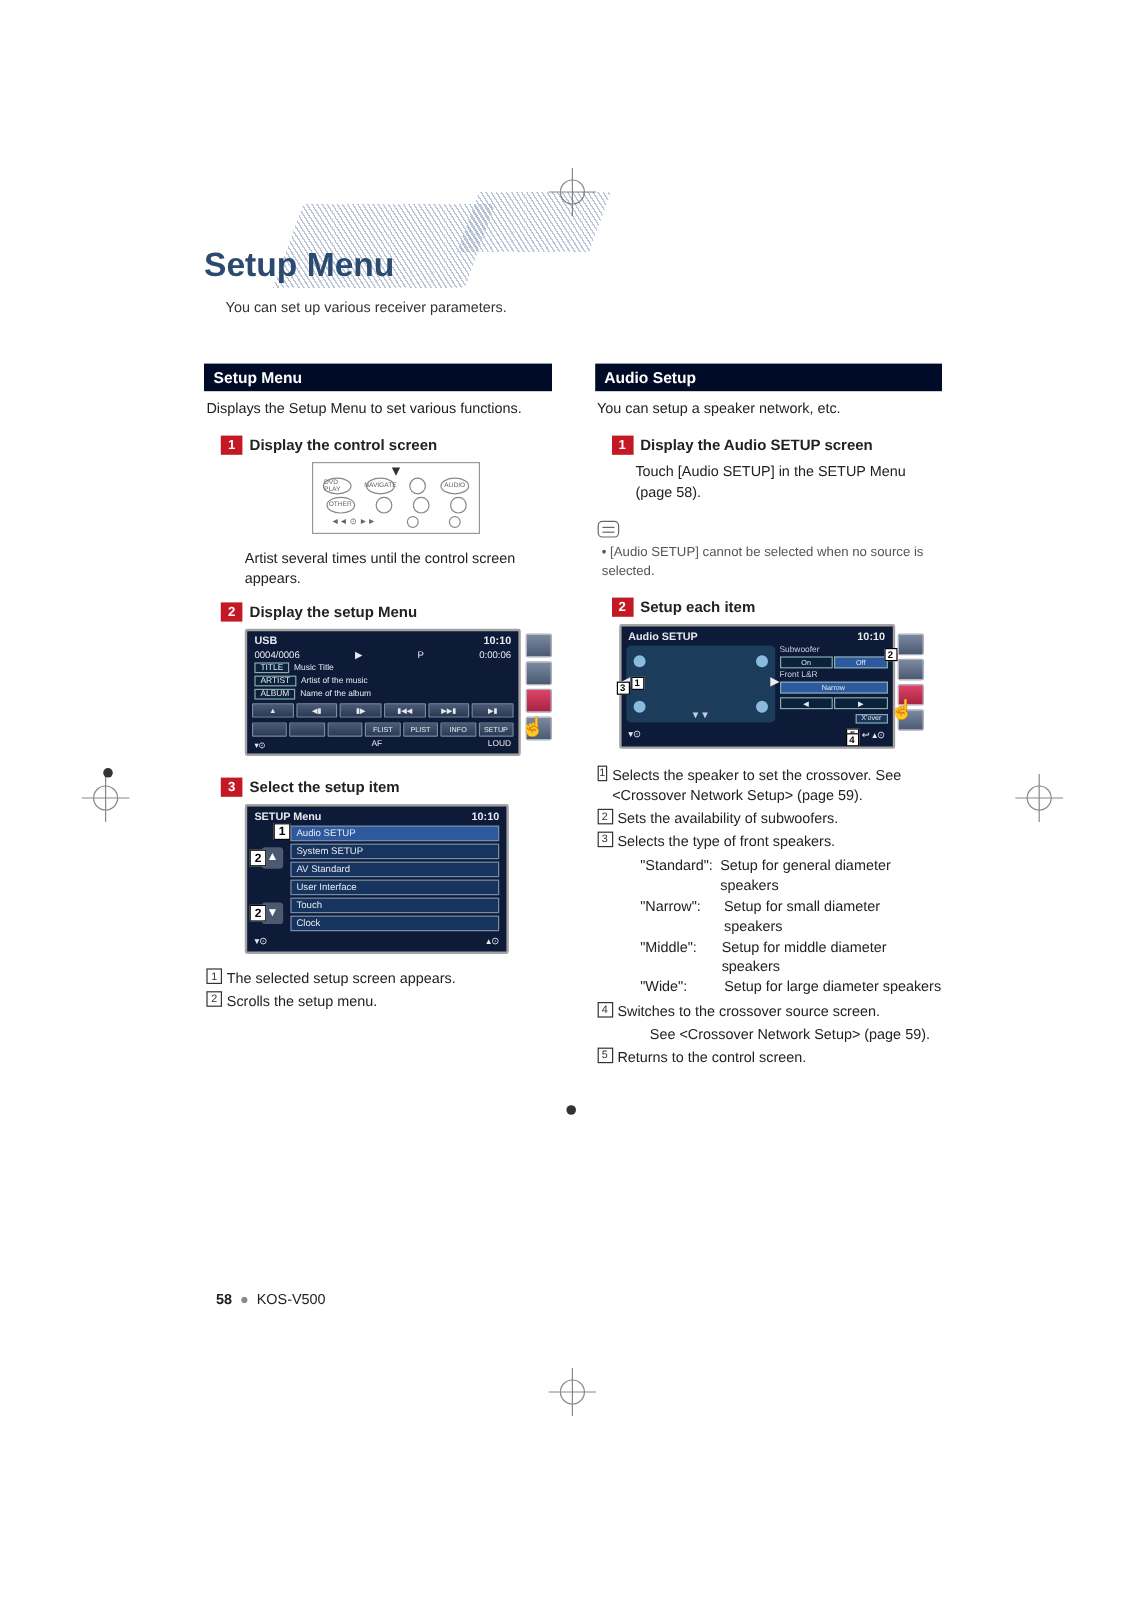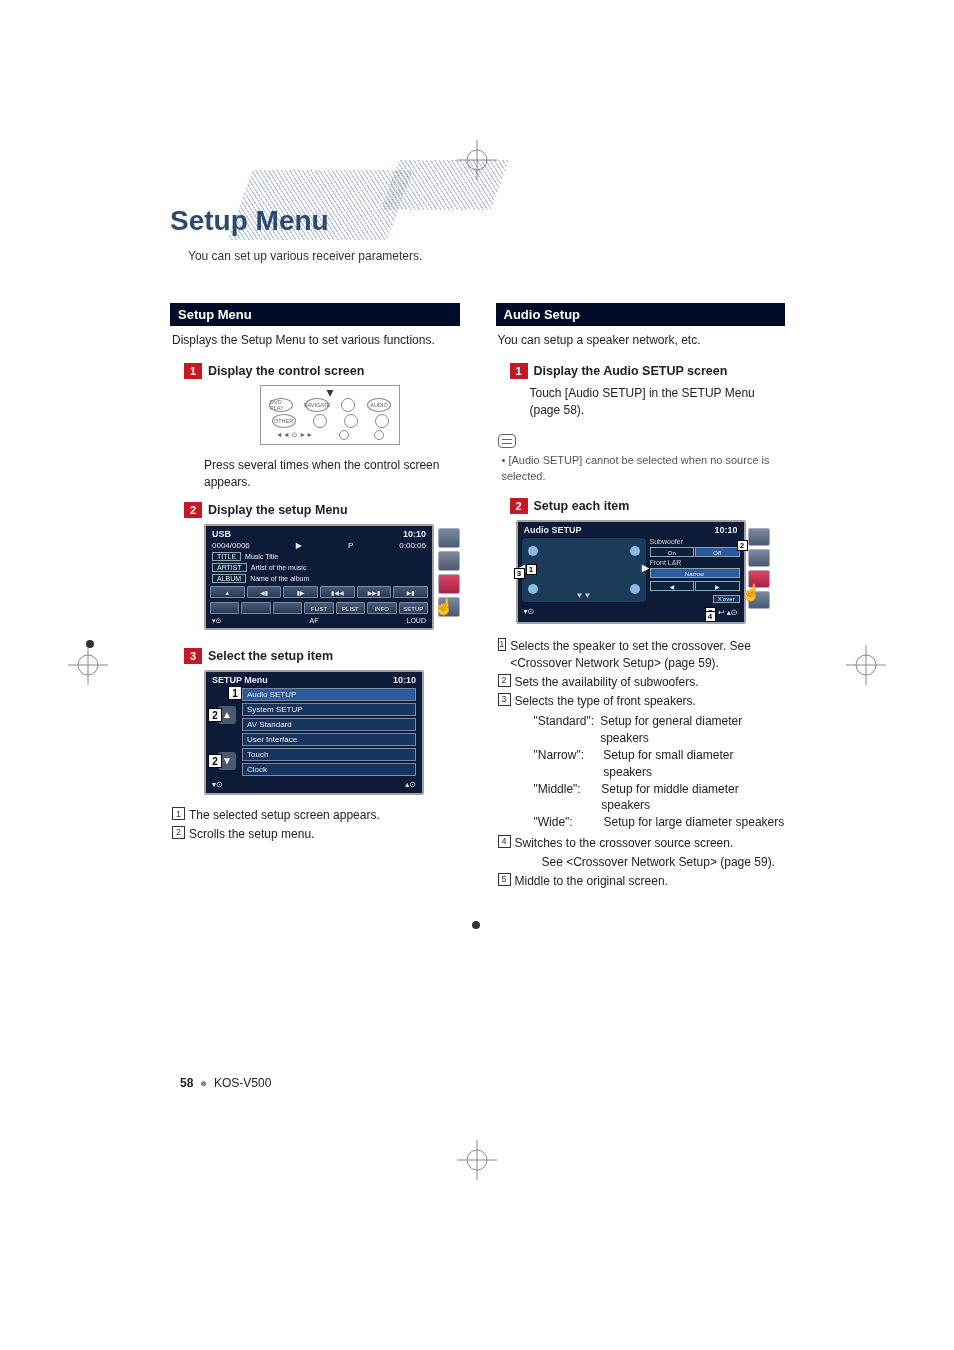--- a/index.html
+++ b/index.html
@@ -441,21 +441,21 @@
           <span class="circ"></span>
           <span class="circ"></span>
         </div>
         <div class="row">
           <span style="font-size:7px;color:#666;">◄◄ ⊙ ►►</span>
           <span class="circ" style="width:10px;height:10px"></span>
           <span class="circ" style="width:10px;height:10px"></span>
         </div>
       </div>
 
-      <div class="step-text">Press several times when the control screen appears.</div>
+      <div class="step-text">Artist several times until the control screen appears.</div>
 
       <div class="step">
         <span class="step-num">2</span>
         <span class="step-label">Display the setup Menu</span>
       </div>
 
       <div class="fig lcd fig-usb">
         <div class="hdr">
           <span>USB</span>
           <span>10:10</span>
@@ -658,21 +658,21 @@
       <div class="callout-list">
         <div class="row2">
             <span class="callout-inline">4</span>
             <span>Switches to the crossover source screen.</span>
           </div>
         <div class="row2 indent">
             <span>See &lt;Crossover Network Setup&gt; (page 59).</span>
           </div>
         <div class="row2">
             <span class="callout-inline">5</span>
-            <span>Middle to the original screen.</span>
+            <span>Returns to the control screen.</span>
           </div>
       </div>
 
     </div>
   </div>
 </div>
 
 <div class="footer">
   <b>58</b>
   &nbsp;<span style="color:#888;">●</span>&nbsp;

